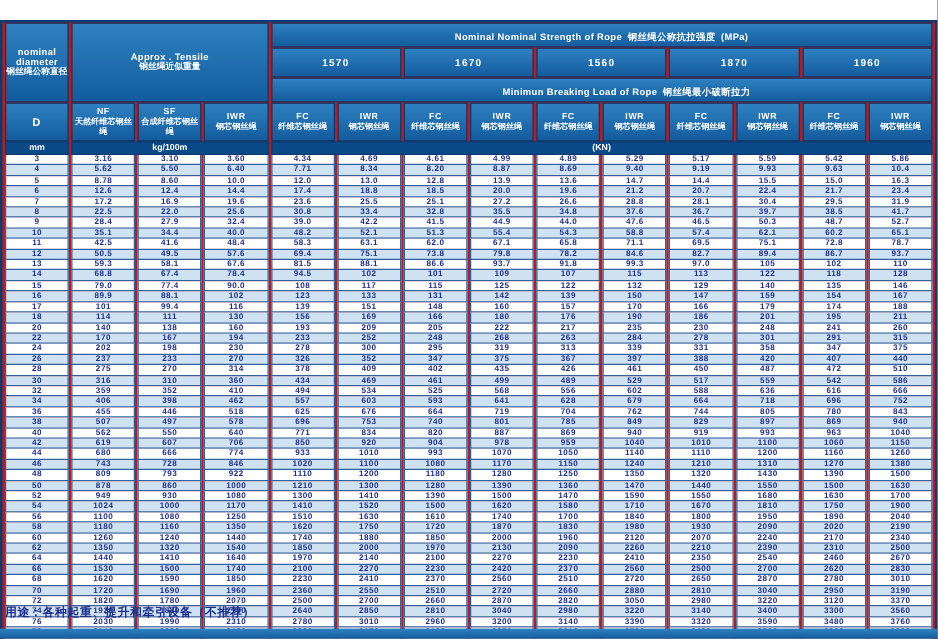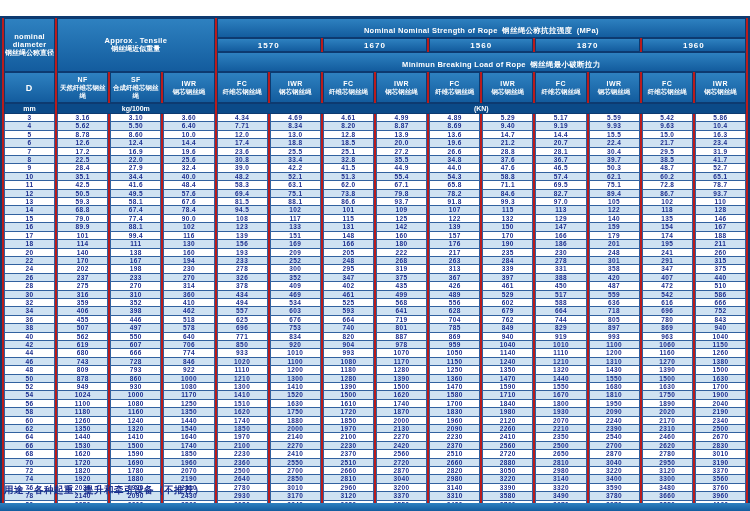--- a/index.html
+++ b/index.html
@@ -12,21 +12,21 @@
     position:absolute; top:16px; left:0; width:750px;
     border:2px solid var(--border-dark); background:#b91c1c;
   }
   table{ width:100%; border-collapse:separate; border-spacing:2px 0; table-layout:fixed; }
   th,td{ padding:0; text-align:center; vertical-align:middle; overflow:hidden; }
   thead th{
     background:linear-gradient(180deg, var(--header-blue-light), var(--header-blue));
     color:#ffffff; font-weight:bold; border:1px solid var(--border-dark);
   }
   .row-tsr th{ height:12px; }
-  .row-grades th{ height:14px; font-size:8px; letter-spacing:1px; }
+  .row-grades th{ height:24px; font-size:8px; letter-spacing:1px; }
   .row-mbl th{ height:12px;padding-left:40px; }
   .hdr-en{ font-size:7.5px; letter-spacing:.3px; line-height:8px; }
   .hdr-zh{ font-size:7px; line-height:8px; }
   .hdr-inline{ font-size:7.5px; letter-spacing:.3px; line-height:9px; }
   .row-coltype th{ height:31px; }
   .abbr{ font-size:7px; line-height:8px; letter-spacing:.5px; }
   .zh{ font-size:6.5px; line-height:7.5px; }
   .d-sym{ font-size:9px; letter-spacing:1px; }
   .row-units th{
     background:var(--units-navy); height:9px; font-size:7px; line-height:9px;

